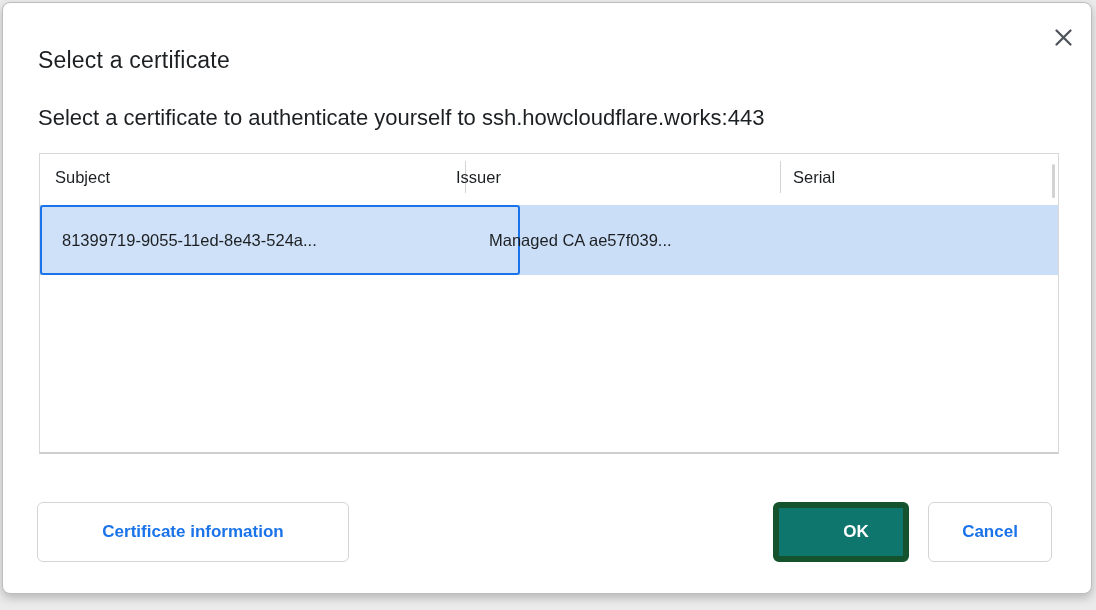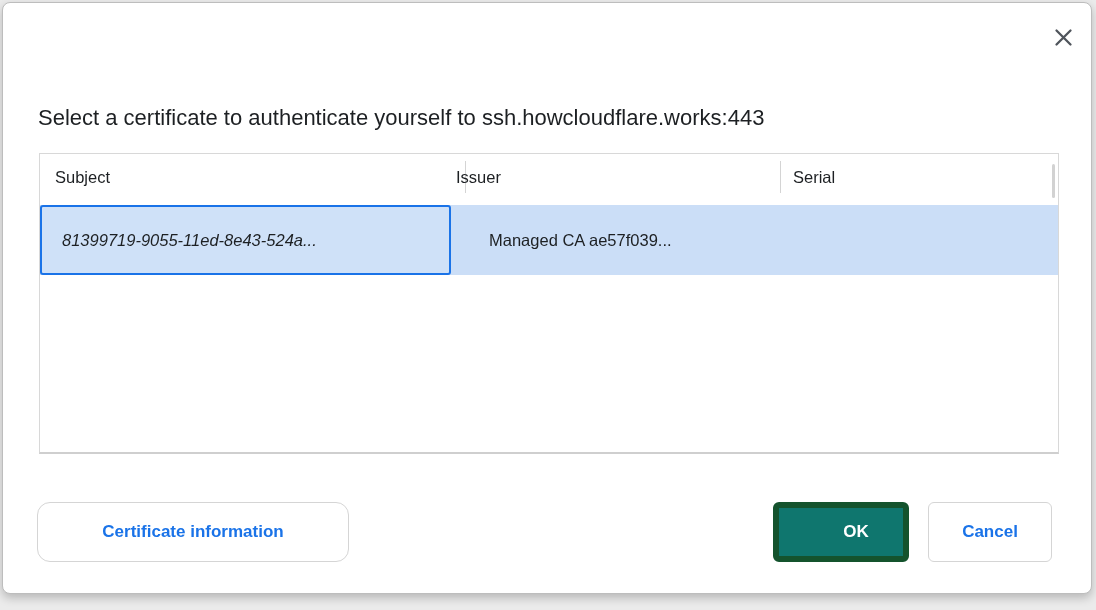--- a/index.html
+++ b/index.html
@@ -61,25 +61,24 @@
     width:100%; height:70px;
     background:#cbdef7;
     cursor:default;
   }
   .cell {
     position:absolute; top:0; height:70px;
     display:flex; align-items:center;
     font-size:16.5px; color:#1d2023; white-space:nowrap;
   }
   .cell-subject {
-    left:0; width:411px;
+    left:0; width:480px;
     border:2px solid #1a73e8; border-radius:3px;
     background:#cfe1f8;
     padding-left:20px;
-    font-style:italic;
   }
   .cell-issuer { left:449px; }
   .cell-serial { left:754px; }
   .btn {
     position:absolute; top:499px; height:60px;
     border-radius:6px;
     font-family:"Liberation Sans", sans-serif;
     font-size:17px; font-weight:700;
     cursor:pointer;
   }
@@ -87,35 +86,36 @@
     background:#ffffff;
     border:1px solid #d5d5d5;
     color:#1a73e8;
   }
   .btn-primary {
     background:#0f766e;
     border:6px solid #14532d;
     color:#ffffff;
     padding-left:30px;
   }
-  .btn-cert-info { left:34px;  width:312px;border-radius:13px; }
+  .btn-cert-info { left:34px;  width:312px; }
   .btn-ok        { left:770px; width:136px; }
   .btn-cancel    { left:925px; width:124px; }
 </style>
 </head>
 <body>
 
 <div class="dialog">
 
   <button class="close-btn">
     <svg width="19" height="19" viewBox="0 0 19 19">
       <path d="M2.5 2.5 L16.5 16.5 M16.5 2.5 L2.5 16.5" stroke="#50555c" stroke-width="2.3" stroke-linecap="round" fill="none"></path>
     </svg>
   </button>
 
+  <div class="dialog-title">Select a certificate</div>
 
   <div class="dialog-subtitle">Select a certificate to authenticate yourself to ssh.howcloudflare.works:443</div>
 
   <div class="cert-table">
     <div class="thead">
       <span class="th th-subject">Subject</span>
       <span class="col-divider d1"></span>
       <span class="th th-issuer">Issuer</span>
       <span class="col-divider d2"></span>
       <span class="th th-serial">Serial</span>

